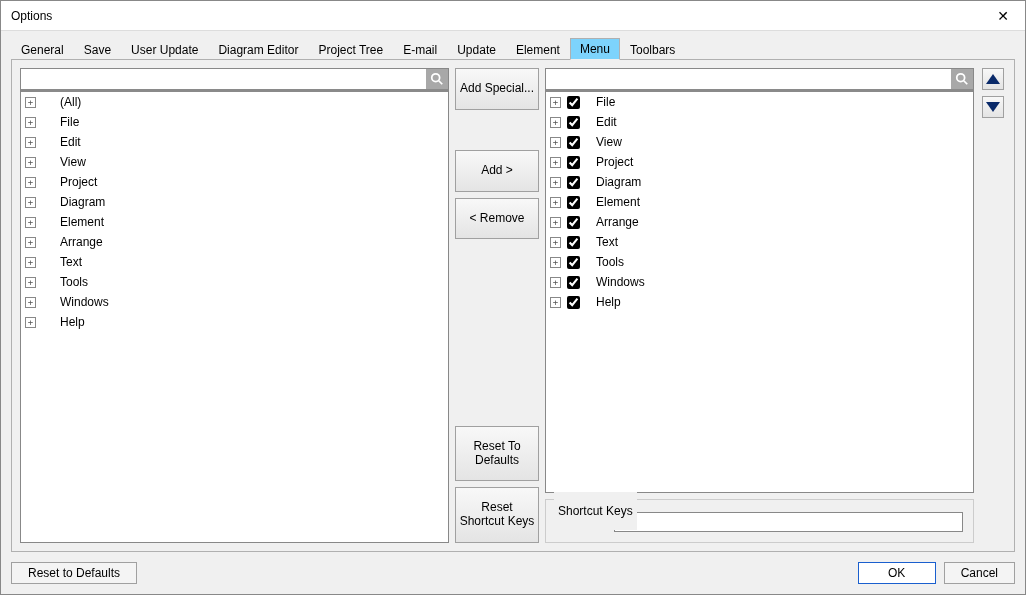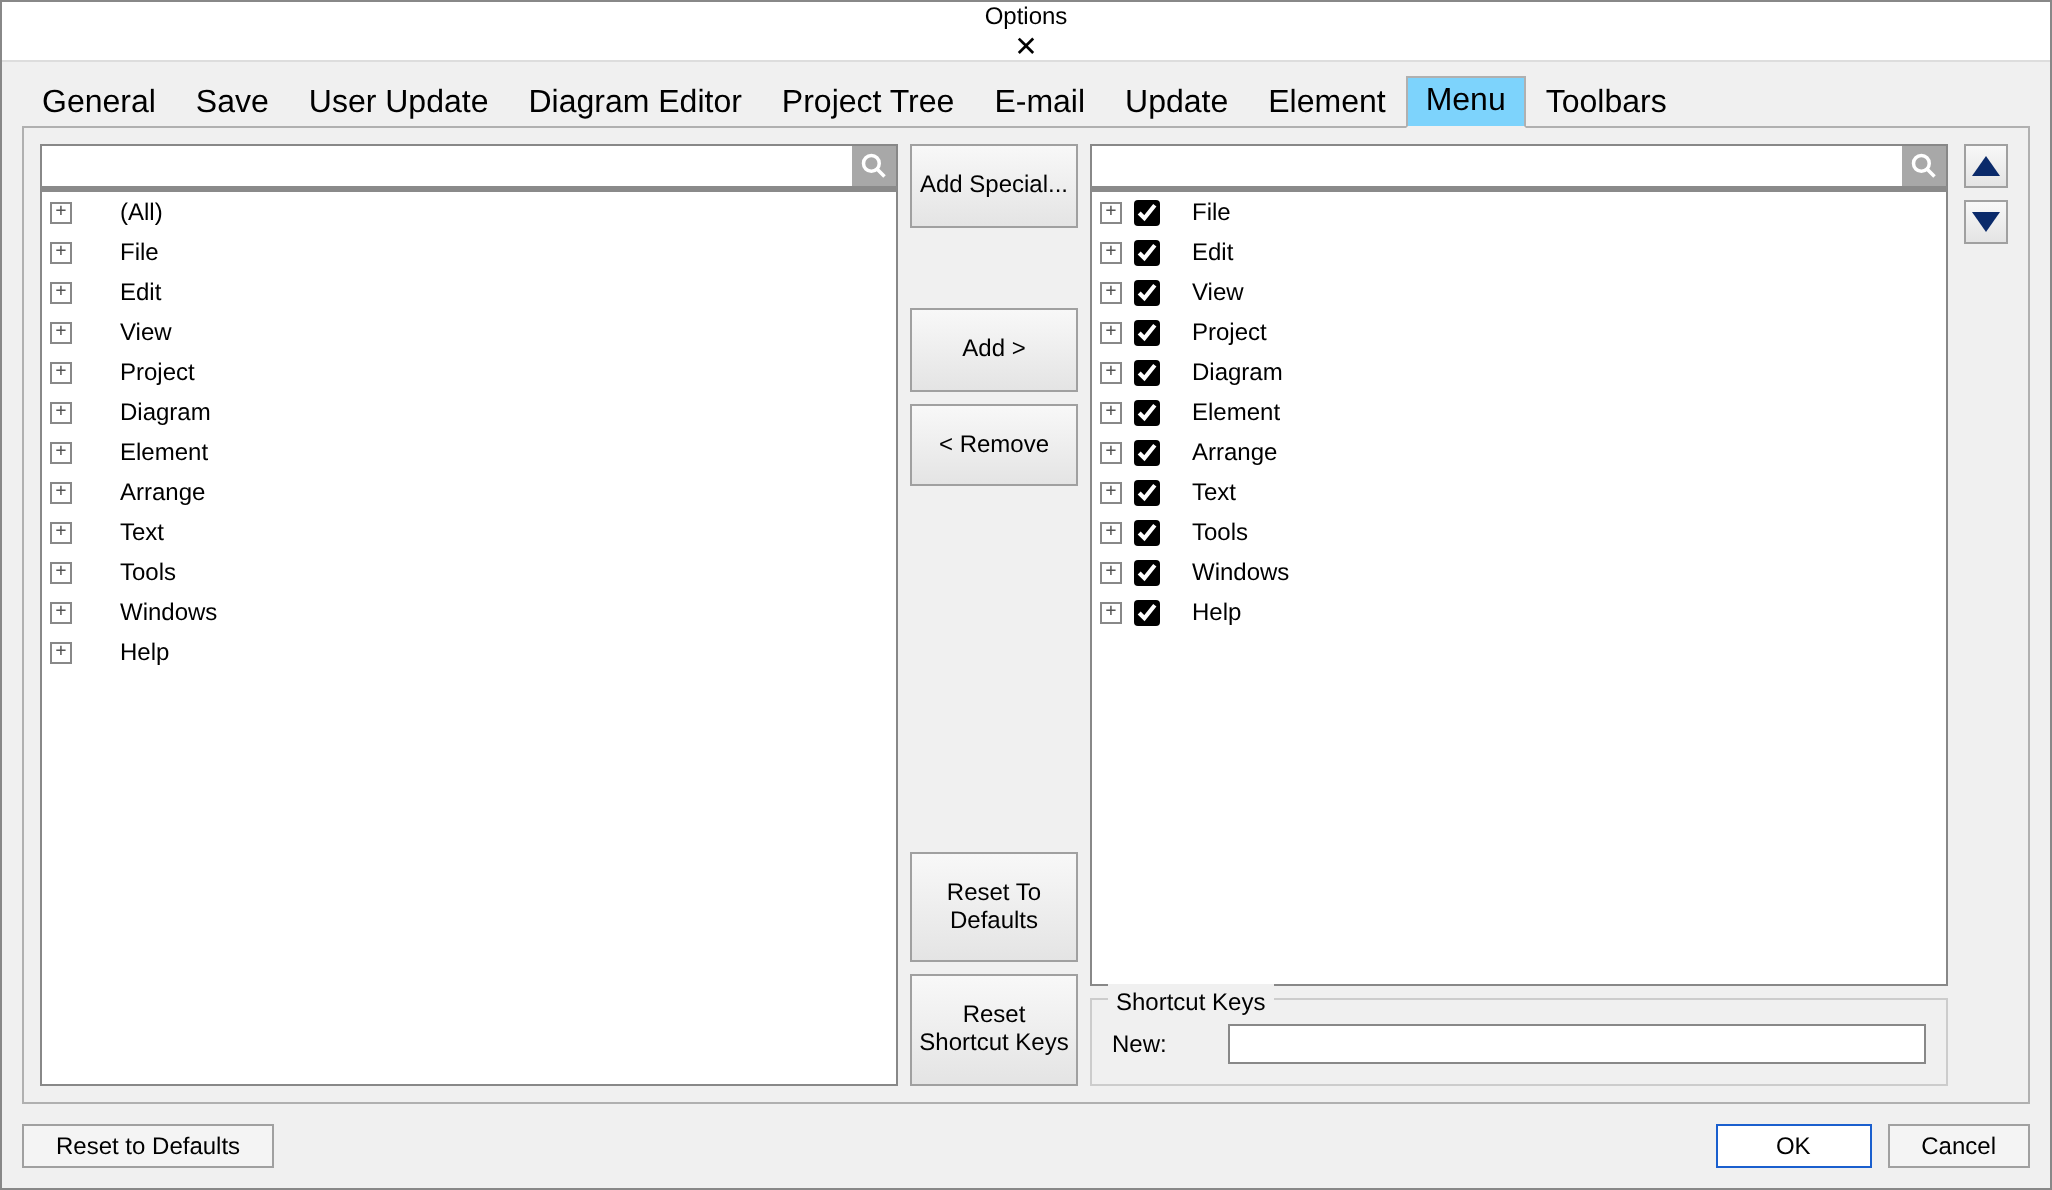--- a/index.html
+++ b/index.html
@@ -21,21 +21,20 @@
     display: flex;
     flex-direction: column;
   }
   .titlebar {
     height: 30px;
     display: flex;
     align-items: center;
     justify-content: space-between;
     padding: 0 10px;
     border-bottom: 1px solid #ddd;
-    flex-direction: column;
   }
   .titlebar-title {
     font-size: 12px;
   }
   .close-btn {
     font-size: 14px;
     cursor: pointer;
     width: 24px;
     text-align: center;
   }
@@ -46,21 +45,21 @@
     display: flex;
     flex-direction: column;
   }
   .tabs {
     display: flex;
     align-items: flex-end;
     margin-bottom: 0;
   }
   .tab {
     padding: 3px 9px;
-    font-size: 16px;
+    font-size: 12px;
     cursor: pointer;
     border: 1px solid transparent;
     border-bottom: none;
     position: relative;
     top: 1px;
     background: transparent;
   }
   .tab.active {
     background: #7dd3fc;
     border: 1px solid #b0b0b0;
@@ -175,21 +174,21 @@
     border:1px solid #ccc;
     margin-top:6px;
     padding:8px 10px 10px 10px;
     position:relative;
   }
   .shortcut-legend {
     position:absolute;
     top:-8px;
     left:8px;
     background:#f0f0f0;
-    padding:2px 4px;
+    padding:12px 4px;
     font-size:12px;
   }
   .field-row {
     display:flex;
     align-items:center;
     gap:8px;
     margin-top:4px;
   }
   .field-row label { width:50px; }
   .field-row .txt {

